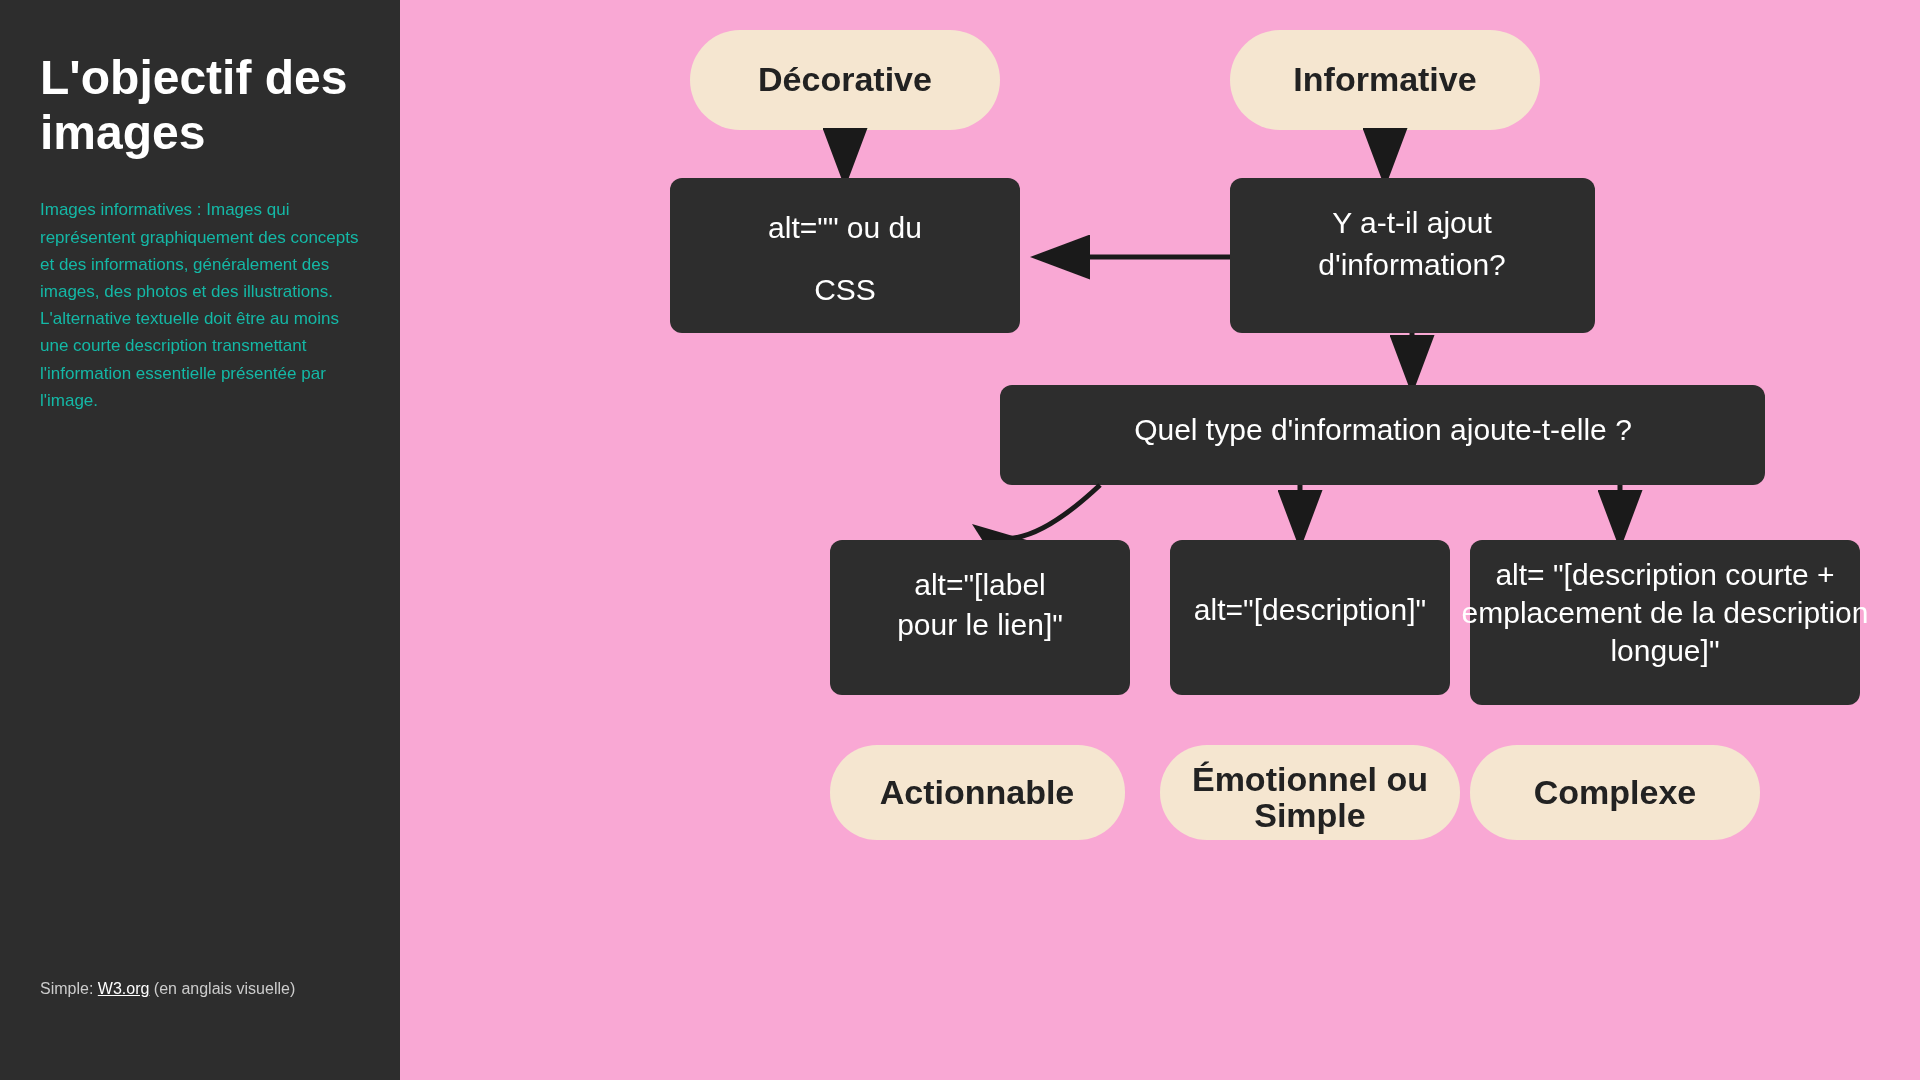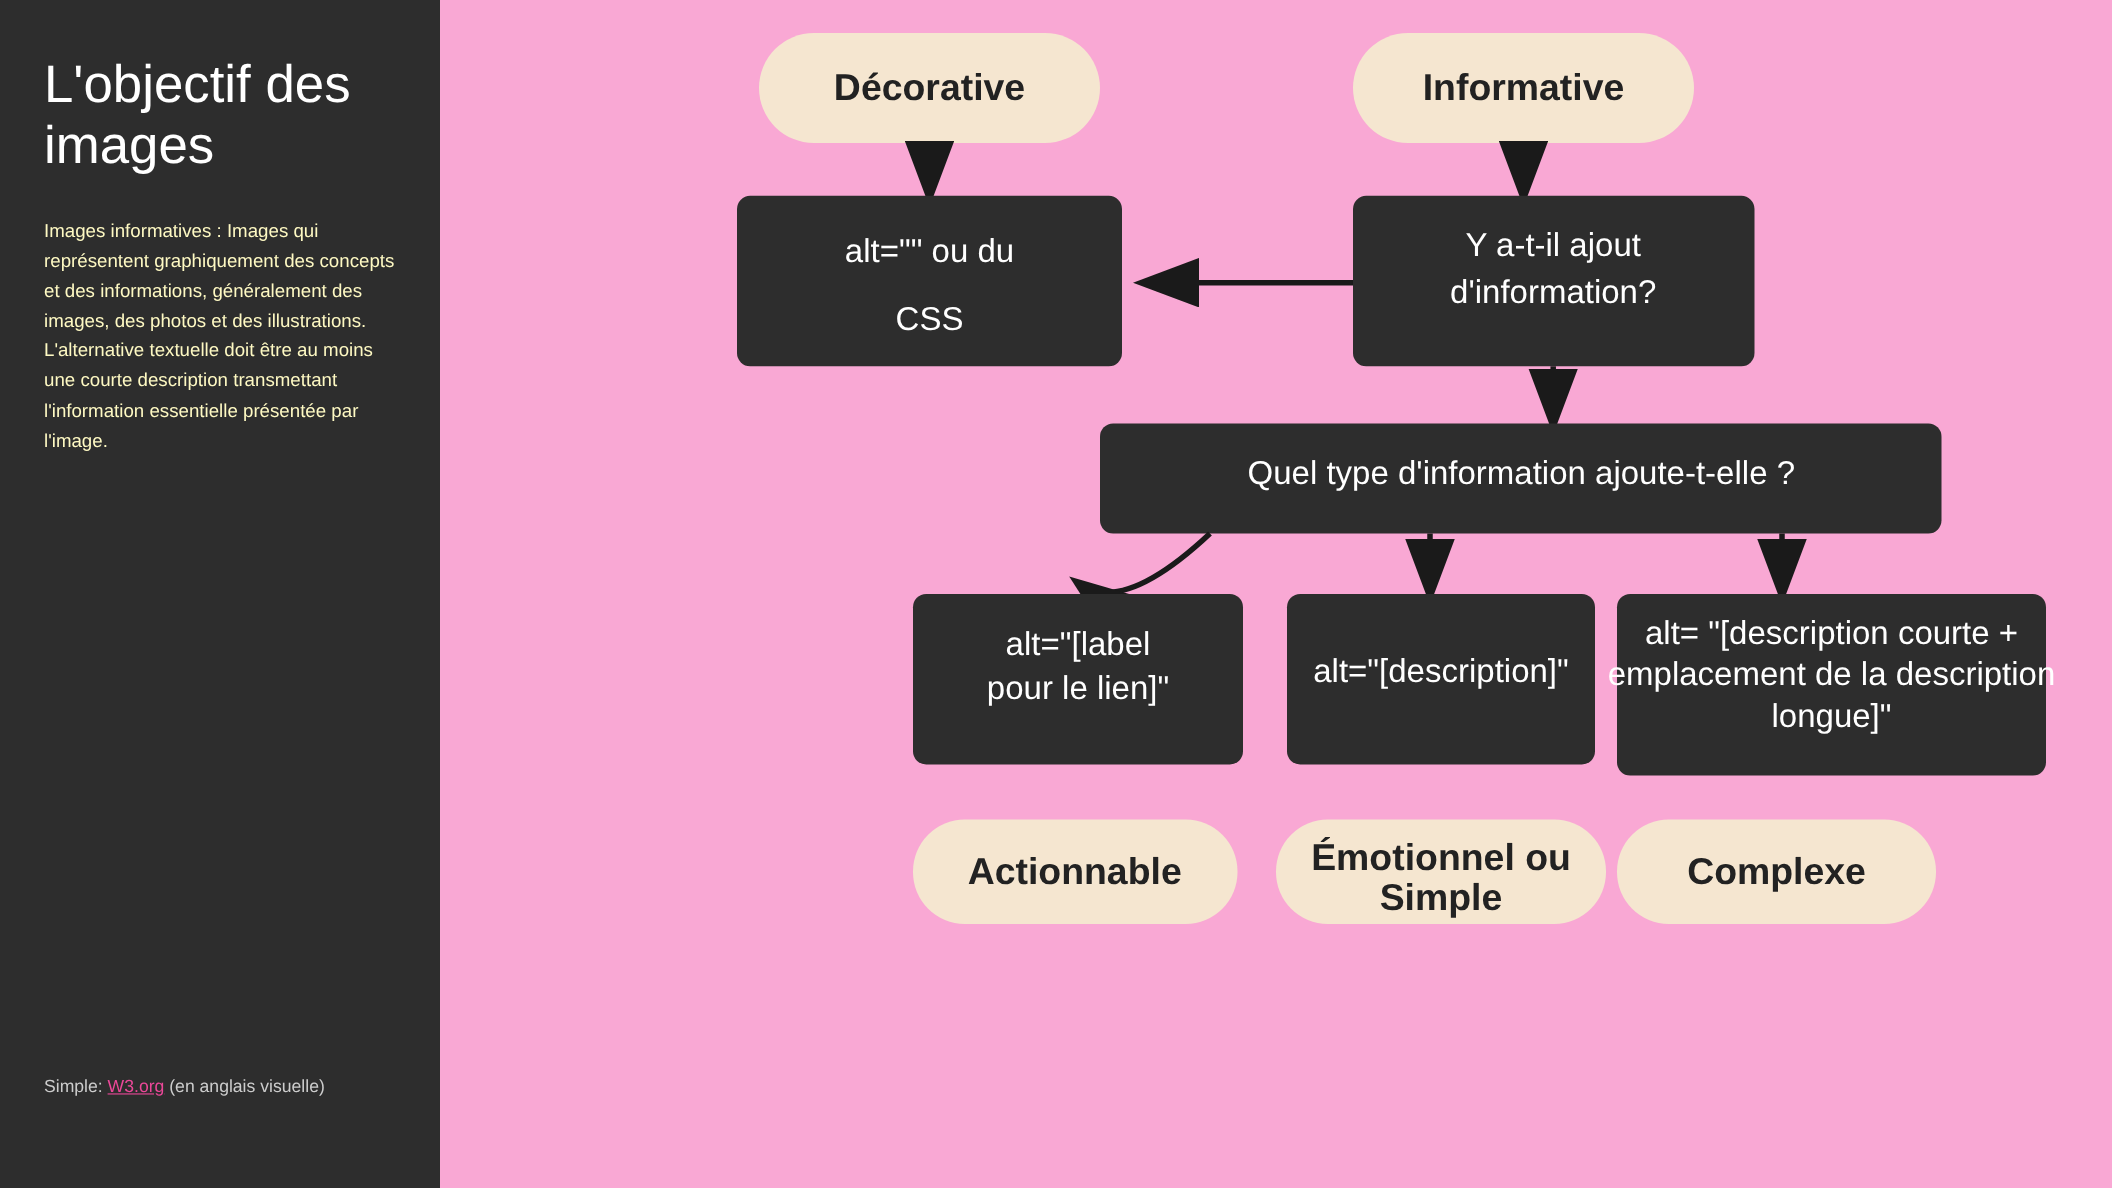--- a/index.html
+++ b/index.html
@@ -18,40 +18,40 @@
       background: #2d2d2d;
       color: #ffffff;
       padding: 50px 40px;
       display: flex;
       flex-direction: column;
       justify-content: flex-start;
     }
 
     .left-panel h1 {
       font-size: 48px;
-      font-weight: 400;
+      font-weight: 700;
       line-height: 1.15;
       margin-bottom: 36px;
     }
 
     .left-panel p {
       font-size: 17px;
       line-height: 1.6;
       margin-bottom: 28px;
-      color: #fef9c3;
+      color: #14b8a6;
     }
 
     .left-panel .source {
       font-size: 16px;
       color: #cccccc;
       margin-top: auto;
     }
 
     .left-panel .source a {
-      color: #ec4899;
+      color: #ffffff;
     }
 
     
     .right-panel {
       flex: 1;
       background: #f9a8d4;
       position: relative;
       overflow: hidden;
     }
 

